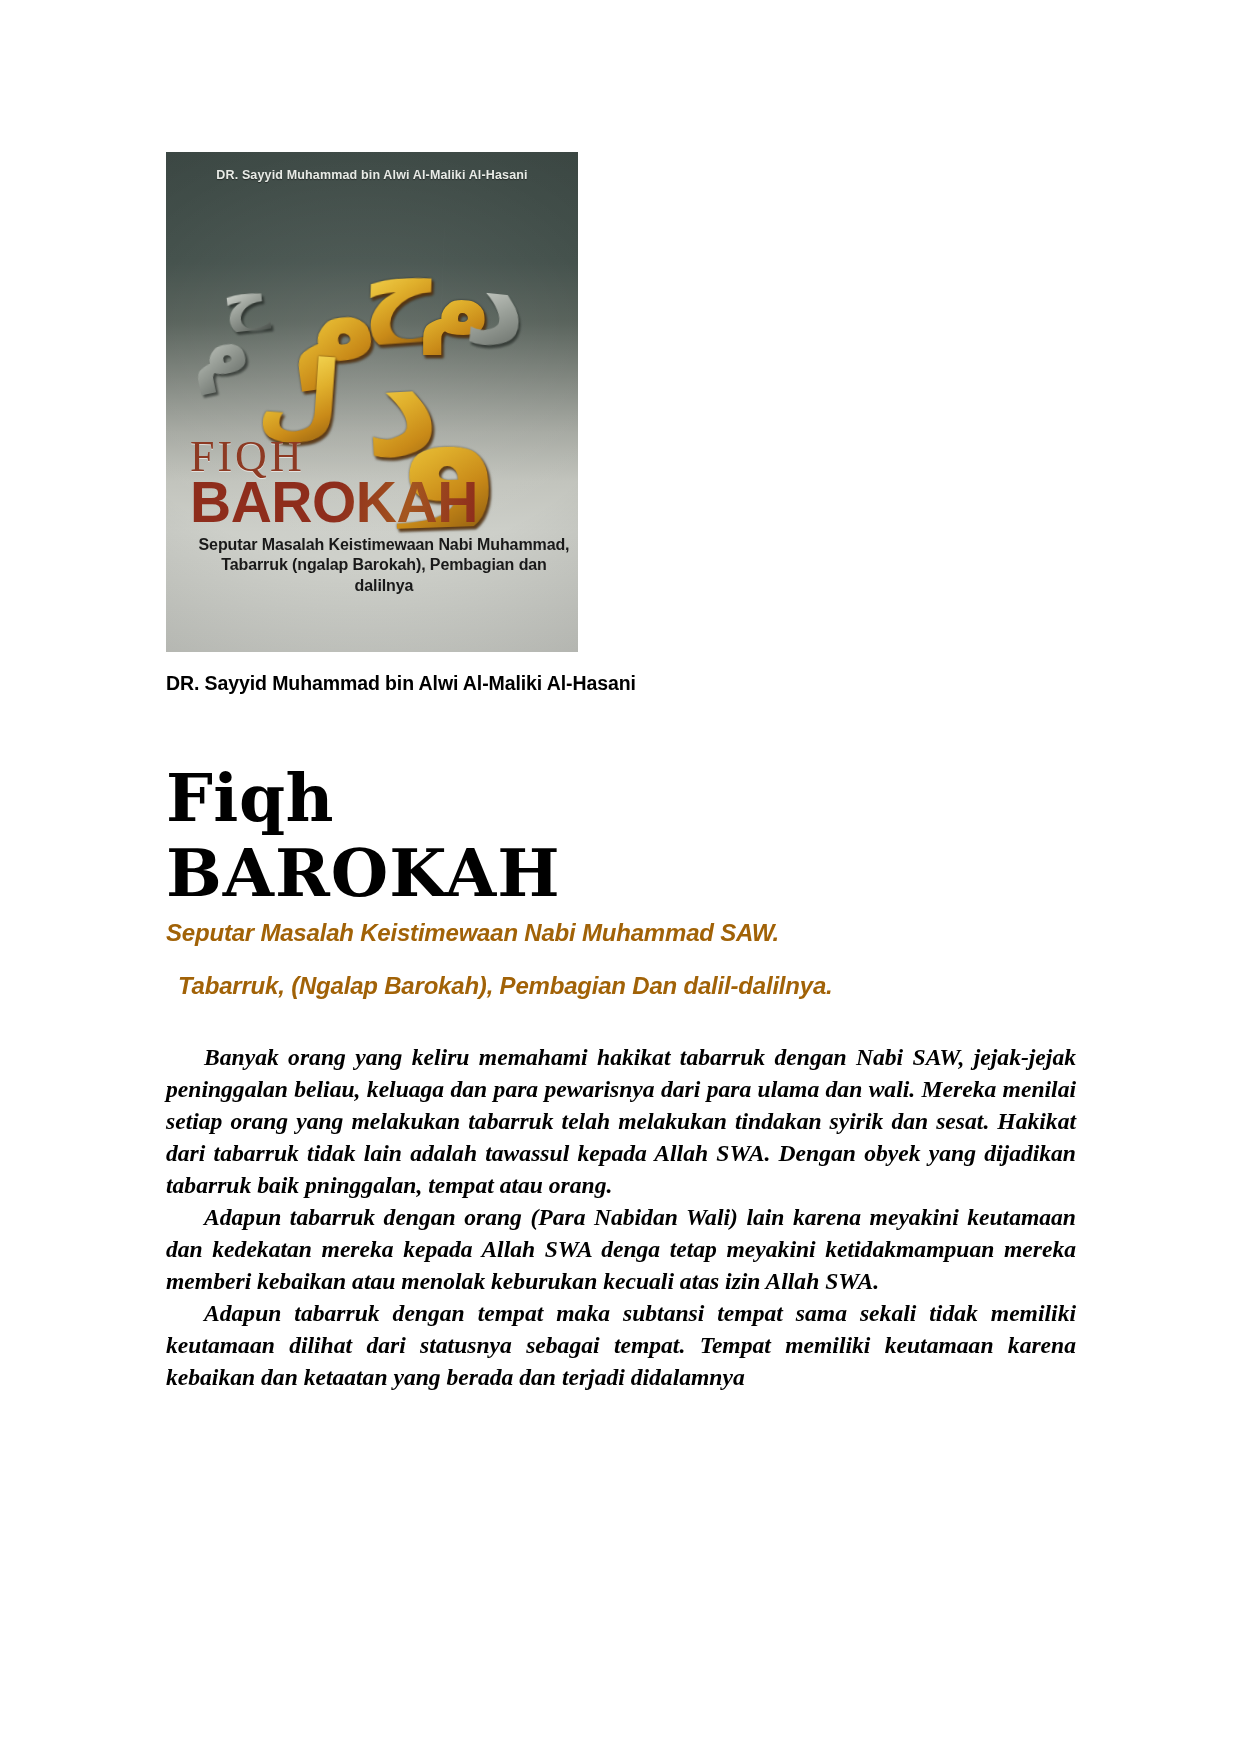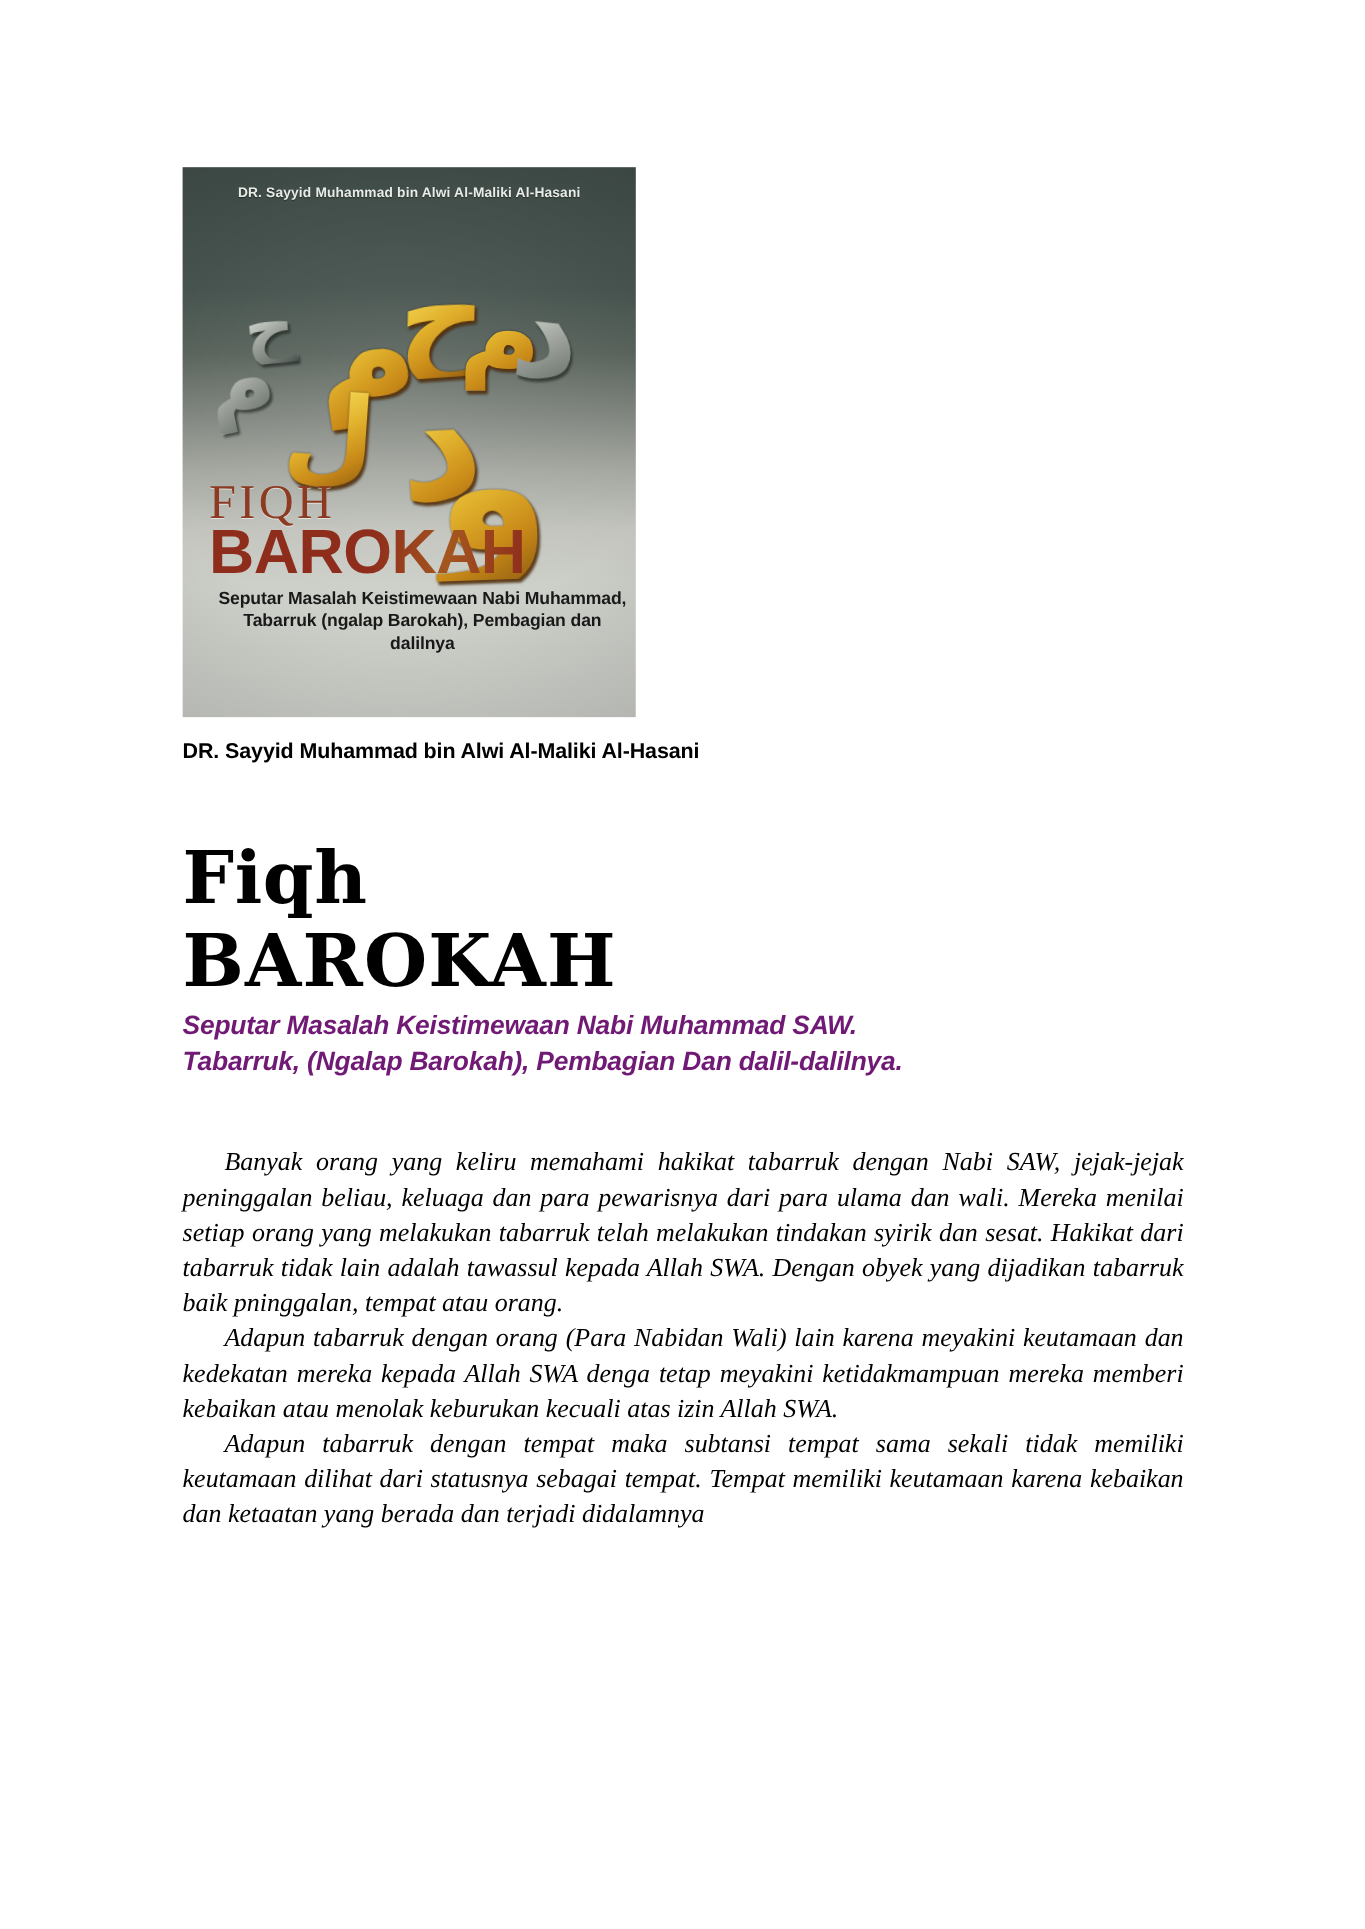--- a/index.html
+++ b/index.html
@@ -169,34 +169,34 @@
     letter-spacing: 1px;
   }
 
   .subtitle {
     position: absolute;
     left: 166px;
     font-family: "Liberation Sans", sans-serif;
     font-style: italic;
     font-weight: bold;
     font-size: 24px;
-    color: #701a75;
+    color: #a16207;
     letter-spacing: -0.2px;
   }
   .subtitle.l1 { top: 919px; }
-  .subtitle.l2 { top: 952px; }
+  .subtitle.l2 { top: 972px; margin-left: 12px; }
 
   
   .body-text {
     position: absolute;
     left: 166px;
     top: 1042px;
     width: 910px;
     font-family: "Liberation Serif", serif;
-    font-weight: normal;
+    font-weight: bold;
     font-style: italic;
     font-size: 23.6px;
     line-height: 1.355;
     color: #000000;
     text-align: justify;
   }
   .body-text p {
     margin: 0;
     text-indent: 38px;
     text-align: justify;

